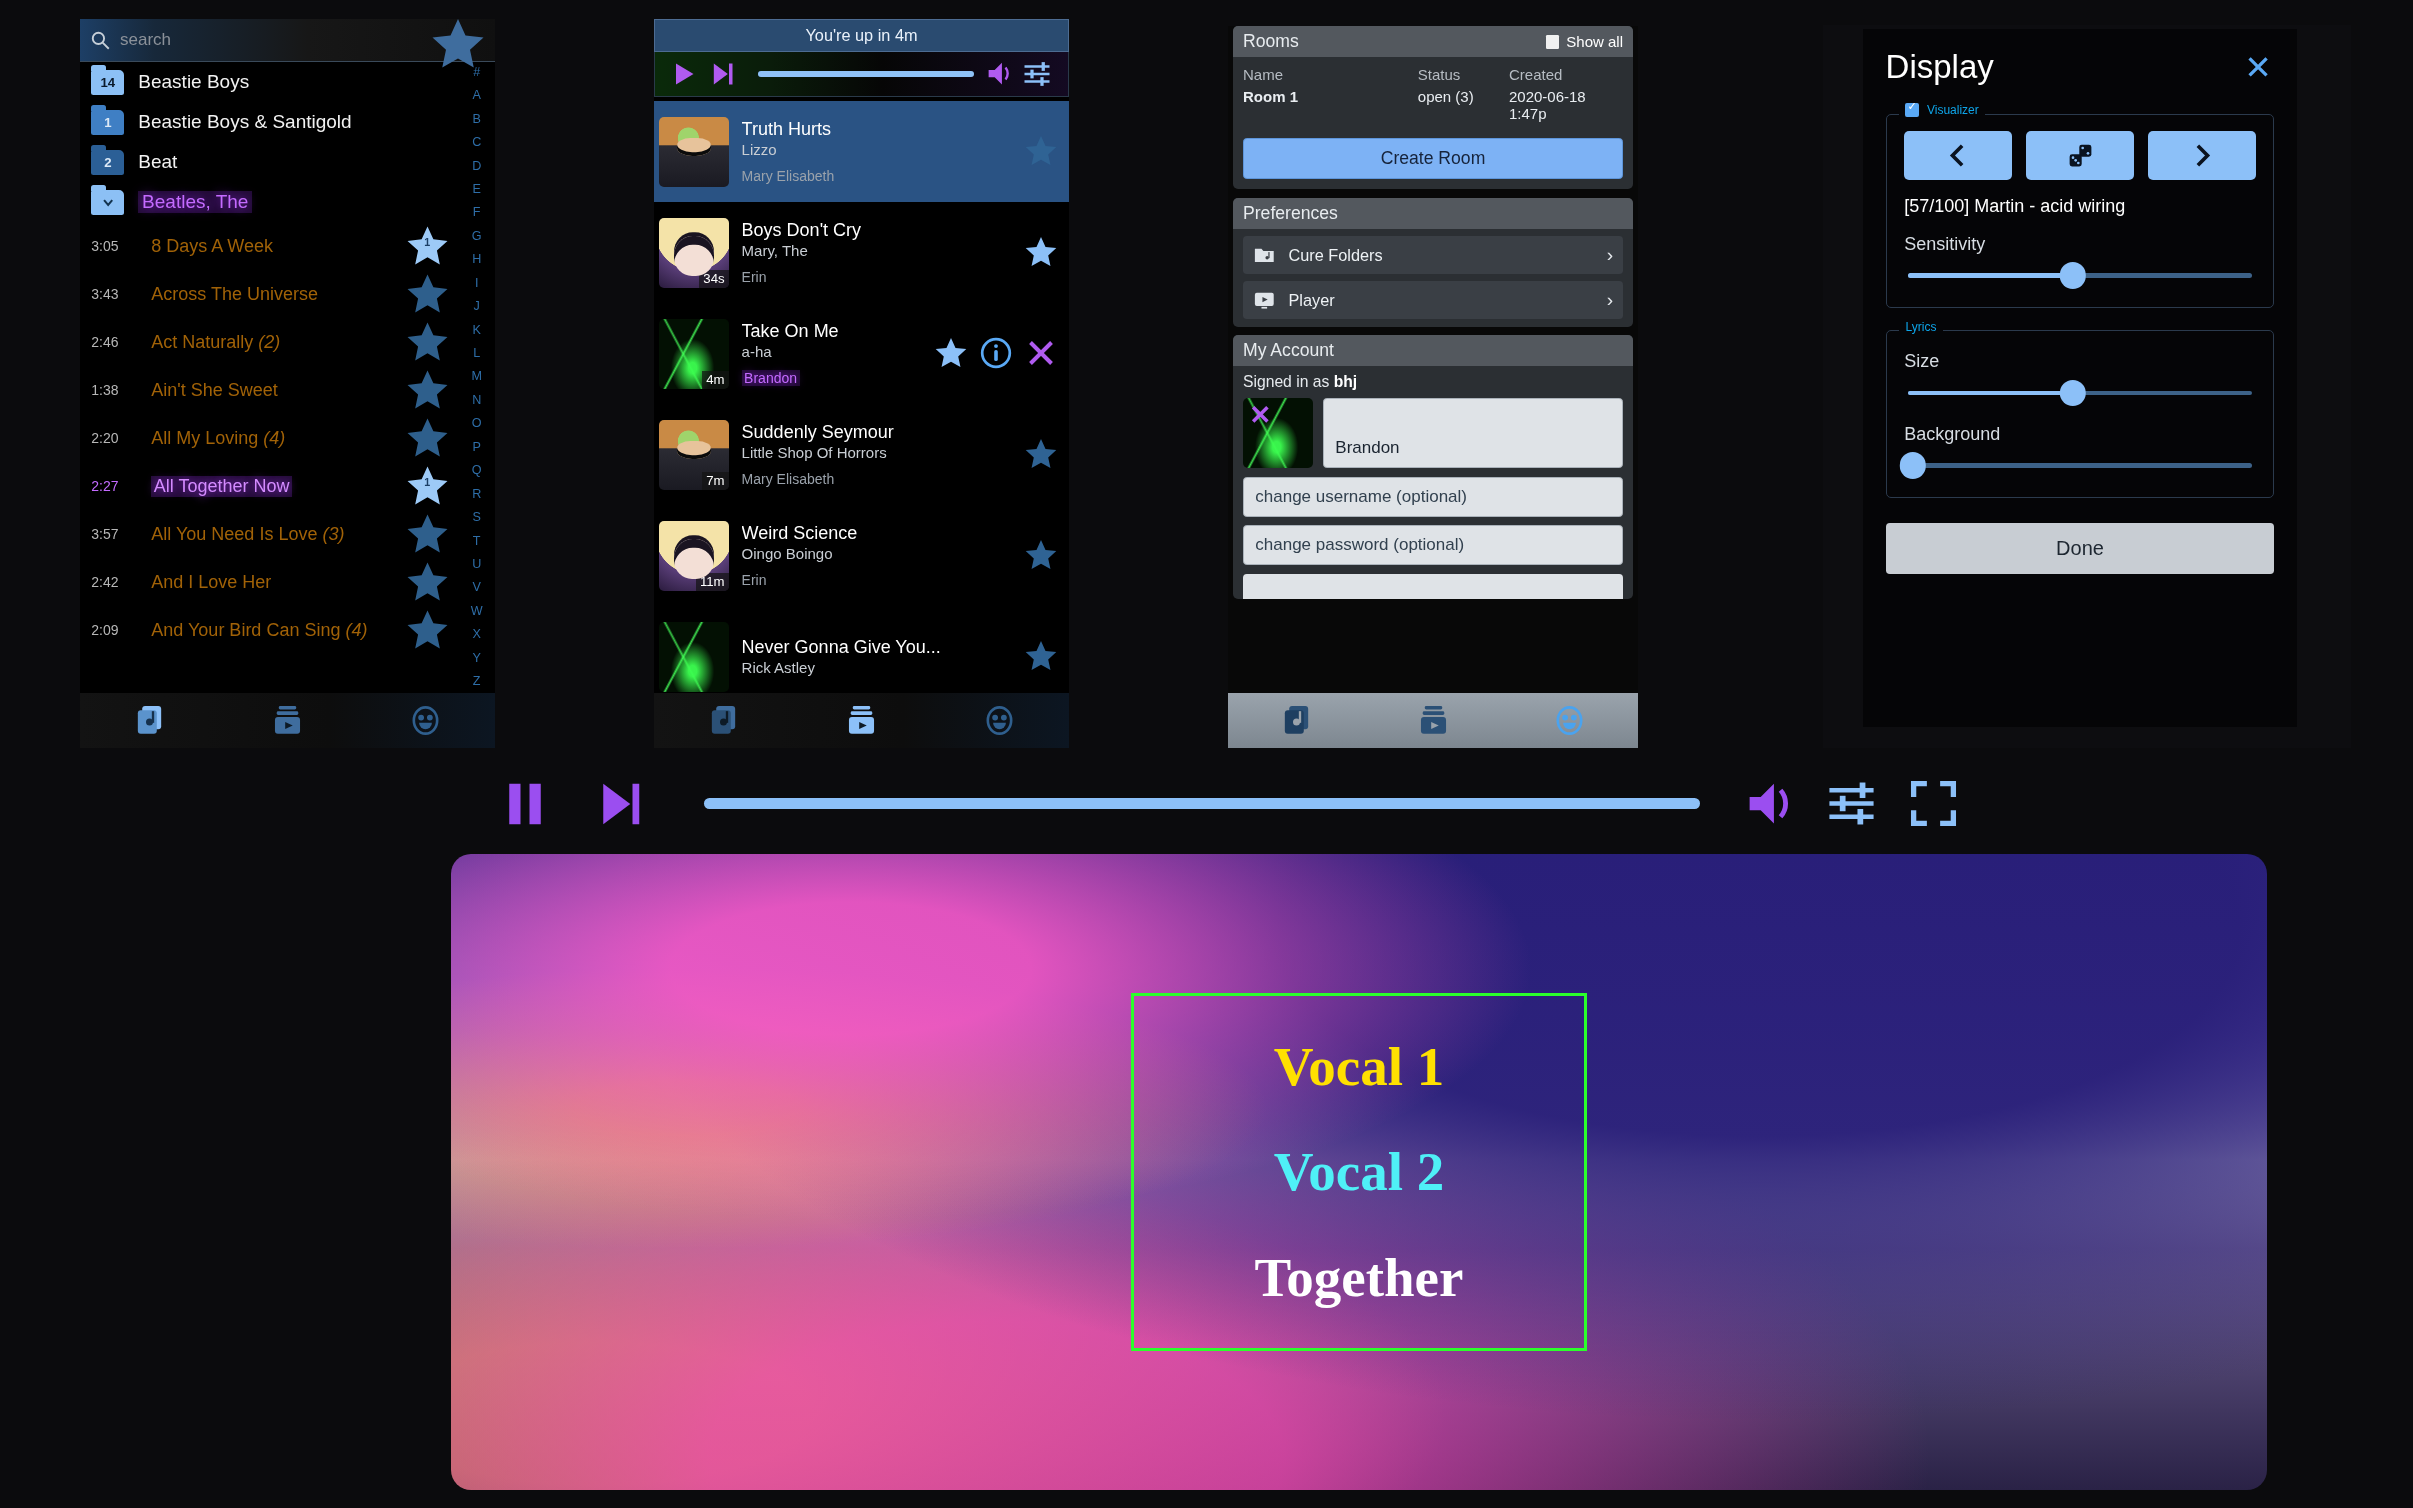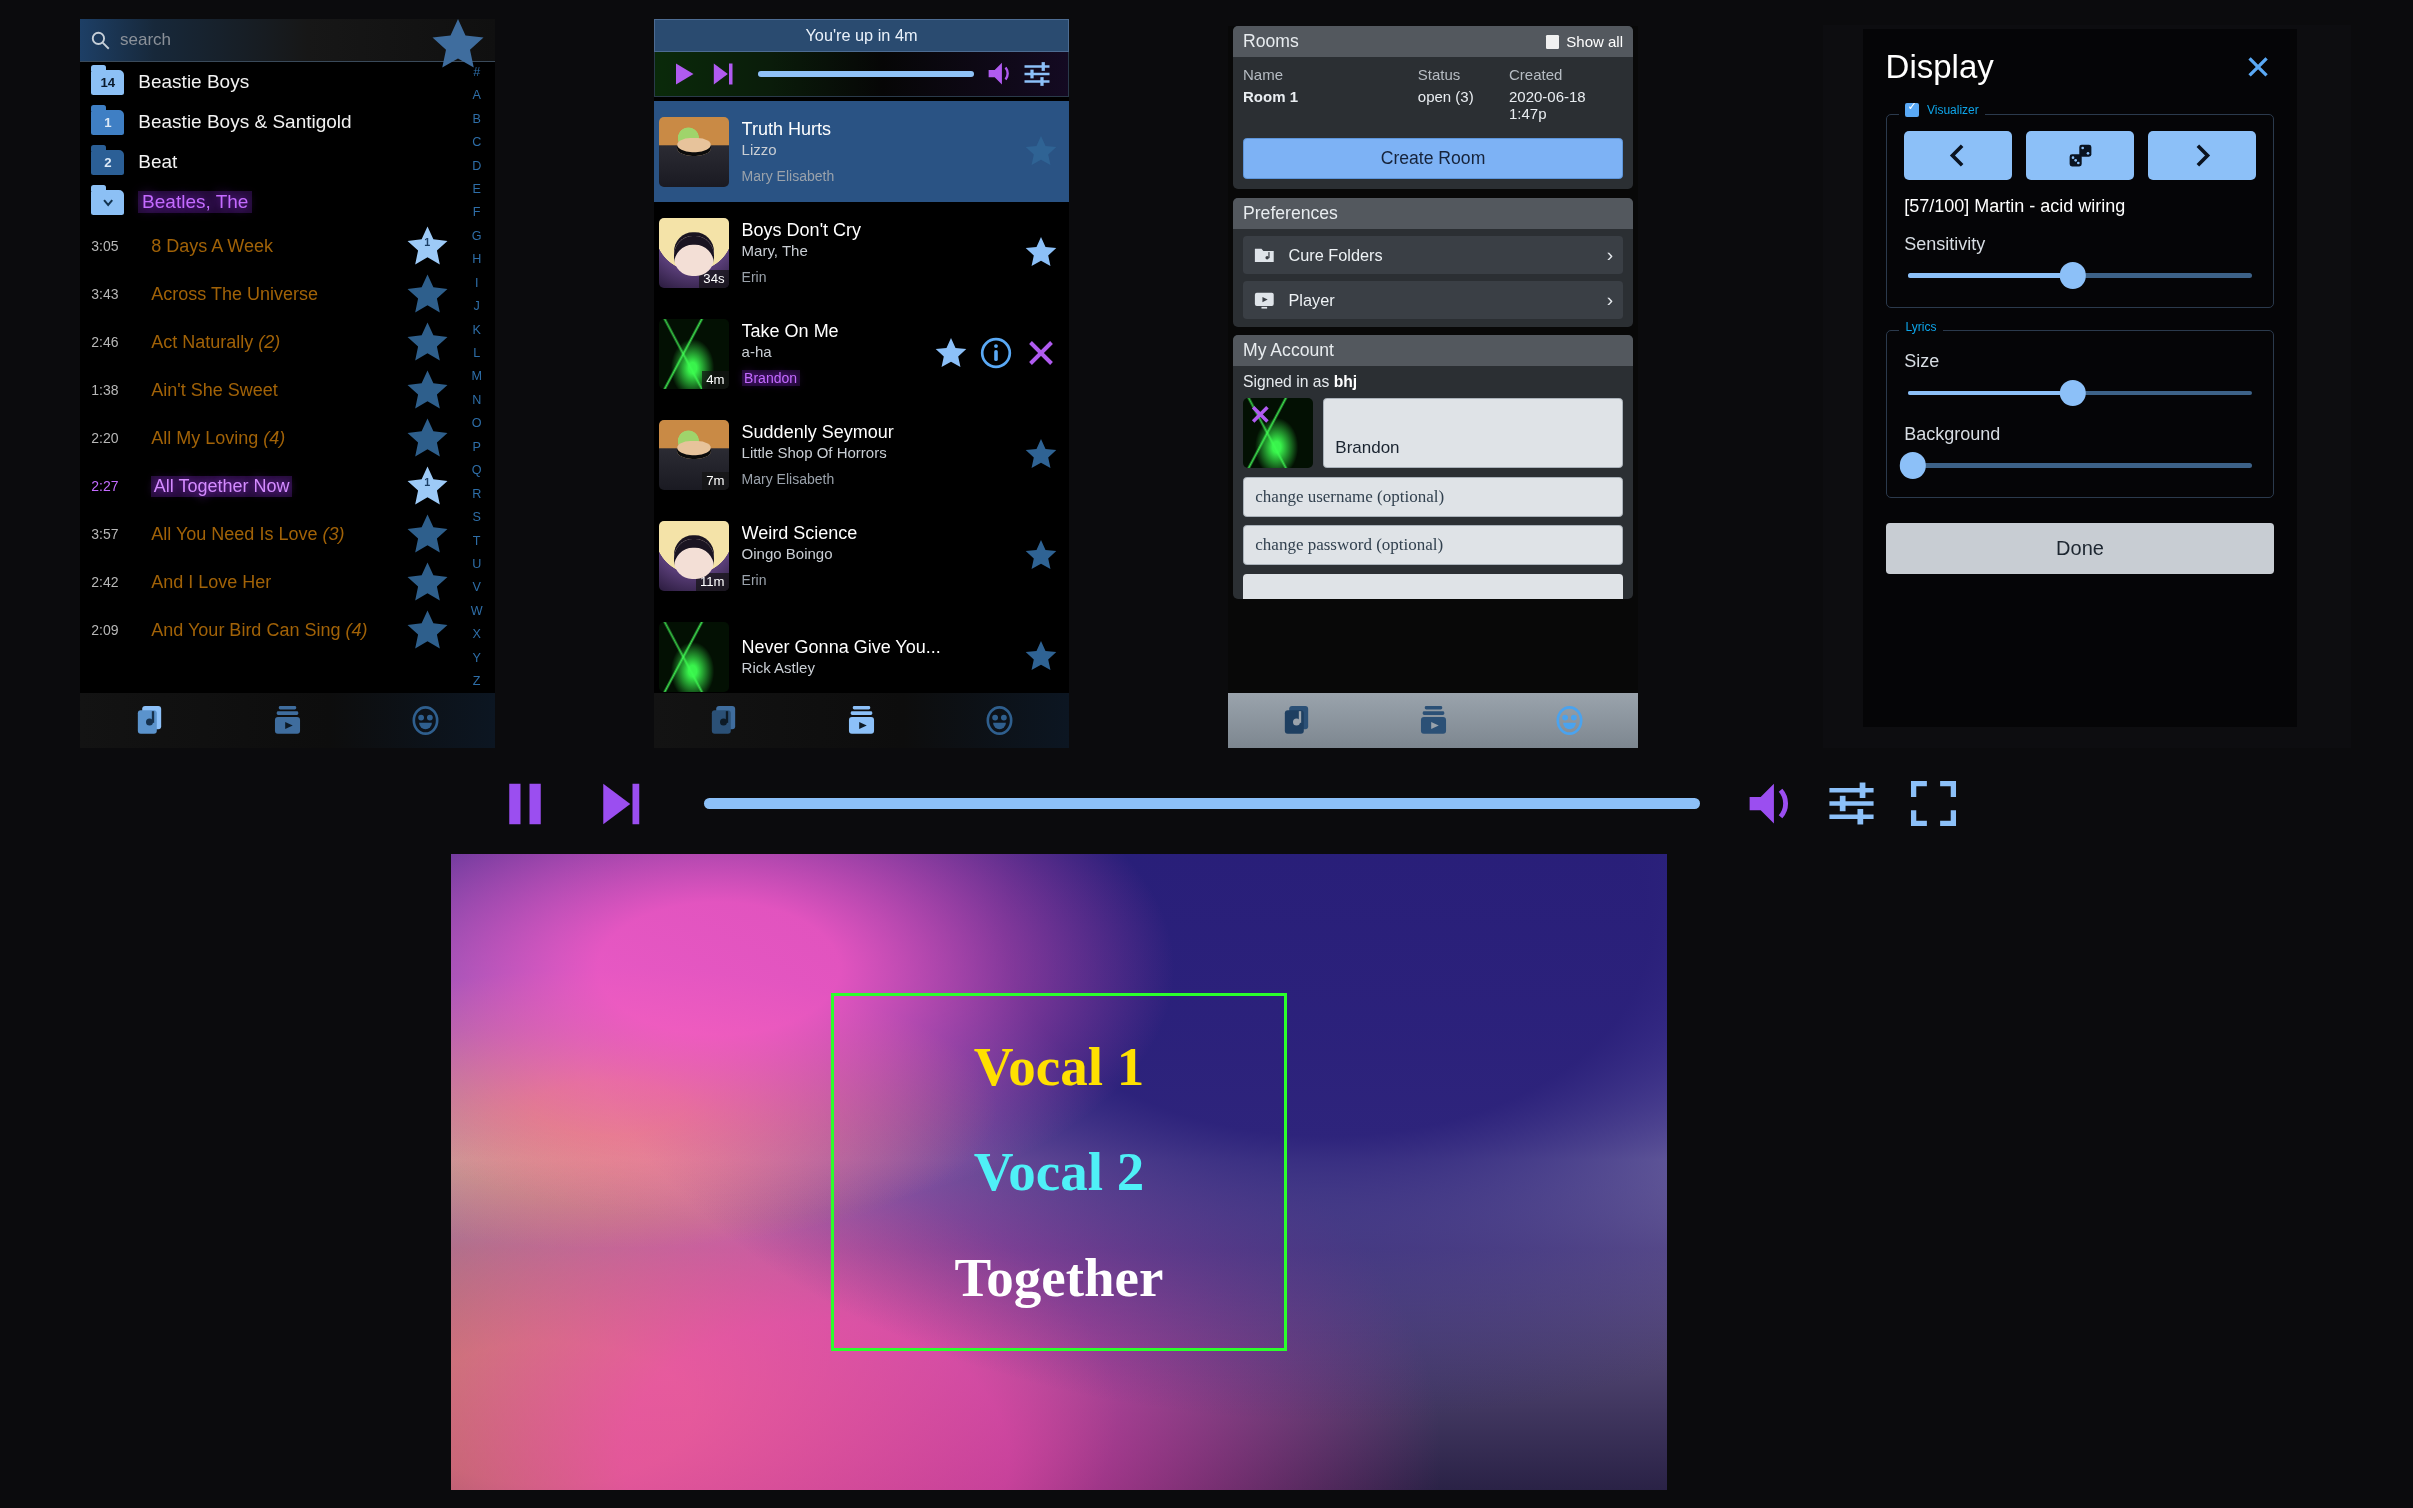--- a/index.html
+++ b/index.html
@@ -133,21 +133,21 @@
   .pref-row .chev { font-size: 19px; color: #e6eaee; }
   .acct-body { padding: 6.3px 10px 0 10px; }
   .signed { color: #e6eaee; font-size: 15.7px; margin-bottom: 7.5px; }
   .signed b { color: #fff; }
   .acct-row { display: flex; gap: 10px; align-items: stretch; }
   .acct-avatar { width: 70px; height: 70px; border-radius: 5px; position: relative; overflow: hidden; flex: 0 0 auto; }
   .acct-x { position: absolute; left: 6.3px; top: 3.8px; font-size: 26.4px; color: #b05bf0; line-height: 1; font-weight: 700; }
   .txtfield { flex: 1; background: #dfe3e7; border: 0.6px solid #aab2ba; border-radius: 3.8px;
       color: #1a2430; font-size: 17px; padding: 8.8px 11.3px; display:flex; align-items:flex-end; }
   .txtfield.ph { color: #32414f; }
-  .txtfield-wide { margin: 8.8px 0 0 0; font-family: Liberation Serif, serif; }
+  .txtfield-wide { margin: 8.8px 0 0 0; }
   .acct-fade { height: 25px; margin-top: 8.8px; background: #dfe3e7; border-radius: 3.8px 3.8px 0 0; }
 
   
   #panel-display-ghost { left: 1823px; top: 25px; width: 528px; height: 723px;
       background: rgba(30,34,40,.12); }
   #panel-display { left: 1863px; top: 29px; width: 434px; height: 698px;
       background: #050507; }
   .dlg-hd { display: flex; align-items: center; justify-content: space-between; padding: 19px 25px 6.3px 22.6px; }
   .dlg-title { font-size: 33px; color: #fff; font-weight: 300; }
   .dlg-close { font-size: 33px; color: #5aa9f5; line-height: 1; }
@@ -173,29 +173,29 @@
   #player-bar { position: absolute; left: 478px; top: 766px; width: 1496px; height: 75px;
       display: flex; align-items: center; }
   #player-bar .pb-btn { width: 94px; display: flex; align-items: center; justify-content: center; }
   #player-bar .pb-btn svg { width: 54px; height: 54px; }
   #player-bar .pb-seek { flex: 1; height: 11.3px; margin: 0 28px 0 38px; background: #16202c; border-radius: 5.7px; position: relative; }
   #player-bar .pb-seek .fill { position:absolute; inset:0; background: #8cc0f8; border-radius: 5.7px; }
   #player-bar .pb-ico { width: 82px; display: flex; align-items: center; justify-content: center; }
   #player-bar .pb-ico svg { width: 53px; height: 53px; }
 
   
-  #video-stage { position: absolute; left: 451px; top: 854px; width: 1216px; height: 636px;
+  #video-stage { position: absolute; left: 451px; top: 854px; width: 1816px; height: 636px;
       background:
         radial-gradient(ellipse at 22% 18%, rgba(255,90,200,.85) 0 9%, rgba(0,0,0,0) 34%),
         radial-gradient(ellipse at 13% 40%, rgba(255,150,60,.55) 0 5%, rgba(0,0,0,0) 26%),
         radial-gradient(ellipse at 72% 12%, rgba(40,30,120,.95) 0 26%, rgba(0,0,0,0) 62%),
         radial-gradient(ellipse at 30% 95%, rgba(255,70,190,.70) 0 16%, rgba(0,0,0,0) 52%),
         radial-gradient(ellipse at 8% 88%, rgba(255,200,60,.55) 0 9%, rgba(0,0,0,0) 36%),
         linear-gradient(180deg,#3a2f8e 0%, #6f5fb8 28%, #a69ec2 48%, #6d5f92 62%, #2a2246 100%);
-      overflow: hidden; }
+      overflow: hidden; border-radius: 20px; }
   #lyric-box { position: absolute; left: 50%; top: 50%; transform: translate(-50%,-50%);
       width: 456px; height: 358px; border: 3.8px solid #2bff2b;
       display: flex; flex-direction: column; align-items: center; justify-content: space-around;
       padding: 17.6px 0; }
   .lyric { font-family: "Liberation Serif", serif; font-weight: 700; font-size: 55px; line-height: 1; }
   .lyric.v1 { color: #ffe000; }
   .lyric.v2 { color: #4ff0f7; }
   .lyric.tg { color: #ffffff; }
 </style>
 </head>

